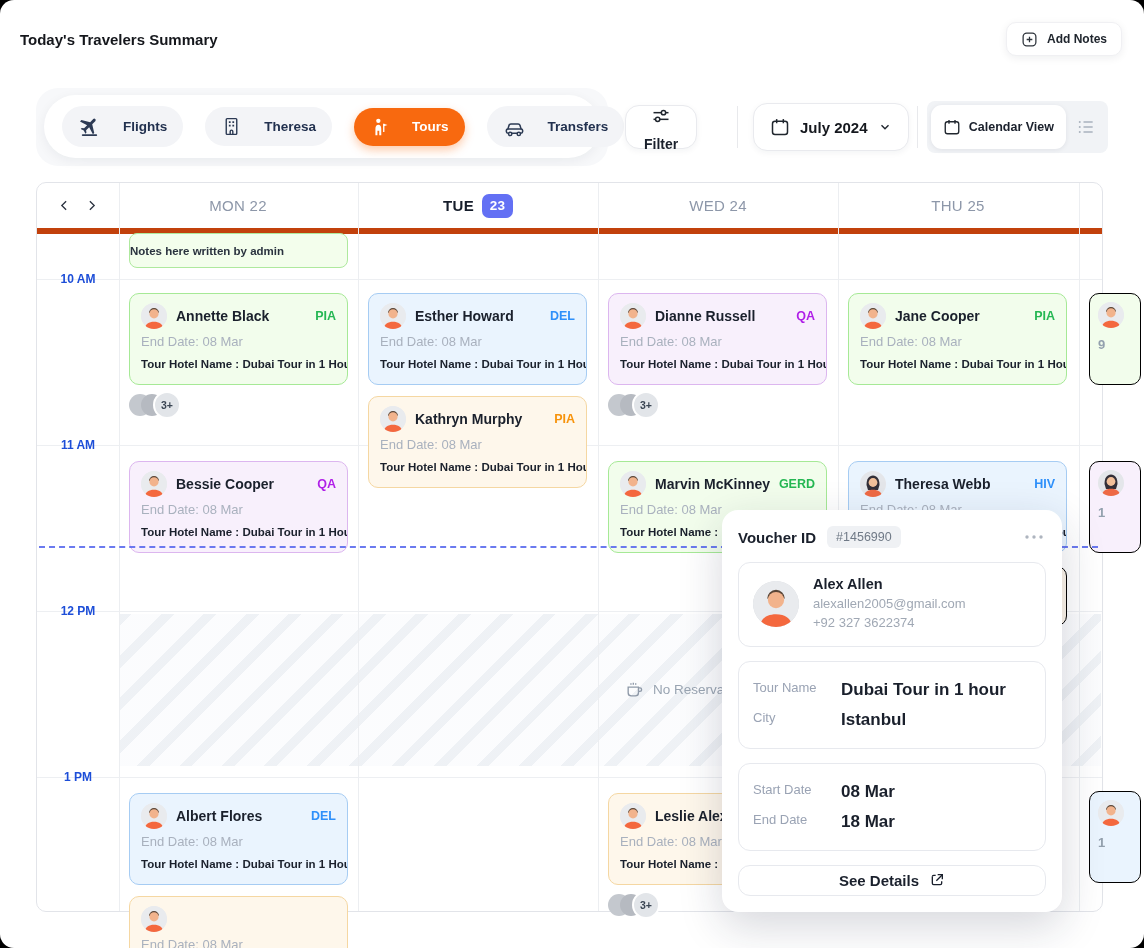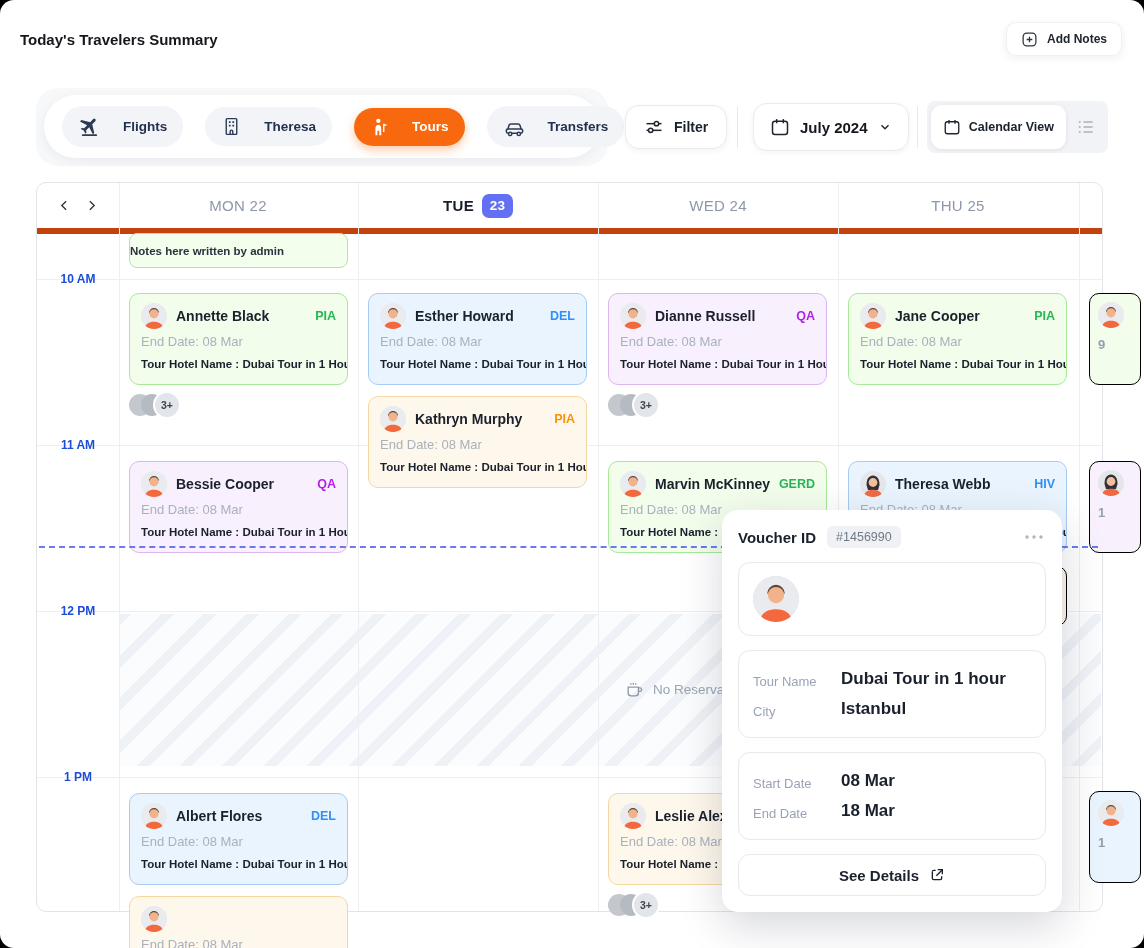--- a/index.html
+++ b/index.html
@@ -5,21 +5,21 @@
   html,body{margin:0;padding:0;background:#000;width:1144px;height:948px;font-family:"Liberation Sans",sans-serif;-webkit-font-smoothing:antialiased;}
   .page{position:absolute;inset:0;background:#fff;border-radius:14px;overflow:hidden;}
   .page-title{position:absolute;left:20px;top:31px;font-size:15px;font-weight:700;color:#15171C;}
   .add-notes{position:absolute;right:22px;top:22px;height:32px;display:flex;align-items:center;gap:9px;padding:0 14px;background:#fff;border:1px solid #F0F0F3;border-radius:10px;box-shadow:0 2px 8px rgba(20,25,40,.07);font-size:12px;font-weight:600;color:#20262E;cursor:pointer;}
   
   .tab-band{position:absolute;left:36px;top:88px;width:572px;height:78px;background:#F7F8FA;border-radius:22px;}
   .tabs{position:absolute;left:44px;top:95px;width:556px;height:63px;background:#fff;border-radius:32px;box-shadow:0 3px 12px rgba(25,30,50,.06);display:flex;align-items:center;padding:0 18px;gap:22px;box-sizing:border-box;}
   .tab{display:flex;align-items:center;gap:22px;padding:9px 16px;border-radius:21px;background:#F3F4F7;color:#22314F;font-size:13.5px;font-weight:600;cursor:pointer;white-space:nowrap;}
   .tab.active{background:#F8690F;color:#fff;box-shadow:0 4px 10px rgba(248,105,15,.35);}
   .btn{display:flex;align-items:center;gap:10px;background:#fff;border:1px solid #E9EAEE;box-shadow:0 2px 6px rgba(25,30,50,.05);cursor:pointer;box-sizing:border-box;}
-  .filter-btn{position:absolute;left:625px;top:105px;height:44px;padding:0 18px;border-radius:14px;font-size:14px;font-weight:600;color:#1A202C;}
+  .filter-btn{position:absolute;left:625px;top:105px;height:44px;padding:0 18px;border-radius:14px;font-size:14px;font-weight:600;color:#1A202C;flex-direction:column;}
   .vsep{position:absolute;top:106px;width:1px;height:42px;background:#E8E9EC;}
   .month-btn{position:absolute;left:753px;top:103px;height:48px;padding:0 16px;border-radius:14px;font-size:15px;font-weight:700;color:#15181E;}
   .view-group{position:absolute;right:36px;top:101px;height:52px;background:#F1F3F6;border-radius:8px;display:flex;align-items:center;padding:4px;gap:10px;box-sizing:border-box;}
   .view-pill{display:flex;align-items:center;gap:8px;background:#fff;border-radius:11px;height:44px;padding:0 12px;font-size:12.5px;font-weight:600;color:#1A202C;box-shadow:0 1px 5px rgba(25,30,50,.08);cursor:pointer;}
   .list-toggle{padding-right:8px;cursor:pointer;display:flex;align-items:center;}
   
   .panel{position:absolute;left:36px;top:182px;width:1067px;height:730px;background:#fff;border:1px solid #E2E4E9;border-radius:10px;box-sizing:border-box;}
   .cal-head{position:absolute;left:0;right:0;top:0;height:45px;border-bottom:6px solid #c2410c;}
   .nav-arrows{position:absolute;left:0;top:0;width:82px;height:45px;display:flex;align-items:center;justify-content:center;gap:14px;}
   .nav-arrows svg{cursor:pointer;}
@@ -58,21 +58,21 @@
   .popover{position:absolute;left:722px;top:510px;width:340px;height:402px;background:#fff;border-radius:16px;box-shadow:0 14px 44px rgba(25,35,60,.18);z-index:60;padding:16px;box-sizing:border-box;display:flex;flex-direction:column;gap:14px;}
   .pop-head{display:flex;align-items:center;gap:11px;}
   .pop-title{font-size:15px;font-weight:700;color:#1A202C;}
   .pop-id{background:#EFF1F4;border-radius:6px;padding:4px 9px;font-size:12.5px;color:#707A87;font-weight:500;}
   .pop-dots{margin-left:auto;cursor:pointer;display:flex;padding:2px;}
   .pop-card{border:1px solid #E7E9EE;border-radius:12px;padding:13px 14px;box-sizing:border-box;}
   .pop-user{display:flex;align-items:center;gap:14px;}
   .pop-avatar{width:46px;height:46px;border-radius:50%;background:#DBDEE2;overflow:hidden;flex:none;}
   .pop-name{font-size:14.5px;font-weight:700;color:#1A202C;margin-bottom:3px;}
   .pop-sub{font-size:13px;color:#A0A8B4;line-height:1.45;}
-  .pop-row{display:flex;align-items:flex-end;padding:5px 0;}
+  .pop-row{display:flex;align-items:flex-start;padding:5px 0;}
   .pop-label{width:88px;font-size:13px;color:#9AA3B4;flex:none;}
   .pop-val{font-size:17px;font-weight:700;color:#1A202C;}
   .see-btn{margin-top:auto;border:1px solid #E7E9EE;border-radius:12px;height:46px;display:flex;align-items:center;justify-content:center;gap:10px;font-size:15px;font-weight:700;color:#1A202C;background:#fff;cursor:pointer;}
 </style>
 </head>
 <body>
 
 <div class="page">
 
   <div class="page-title">Today's Travelers Summary</div>
@@ -493,20 +493,27 @@
     </div>
     <div class="pop-card pop-user">
       <span class="pop-avatar" id="pop-avatar">
           <svg viewBox="0 0 26 26">
             <circle cx="13" cy="13" r="13" fill="#E9EBEE"></circle>
             <path d="M8 10a5 5 0 0 1 10 0c-1.8-.6-2.6-1.9-2.6-1.9-1.8 1.3-5.6 1.4-7.4 1.9z" fill="#5A4637"></path>
             <circle cx="13" cy="10.8" r="4.6" fill="#F2B38C"></circle>
             <path d="M4 26c0-4.8 4-7.2 9-7.2s9 2.4 9 7.2z" fill="#F4683E"></path>
           </svg>
         </span>
+      <span>
+        <div class="pop-name">Alex Allen</div>
+        <div class="pop-sub">
+          <div>alexallen2005@gmail.com</div>
+          <div>+92 327 3622374</div>
+        </div>
+      </span>
     </div>
     <div class="pop-card">
       <div class="pop-row">
         <span class="pop-label">Tour Name</span>
         <span class="pop-val">Dubai Tour in 1 hour</span>
       </div>
       <div class="pop-row">
         <span class="pop-label">City</span>
         <span class="pop-val">Istanbul</span>
       </div>

